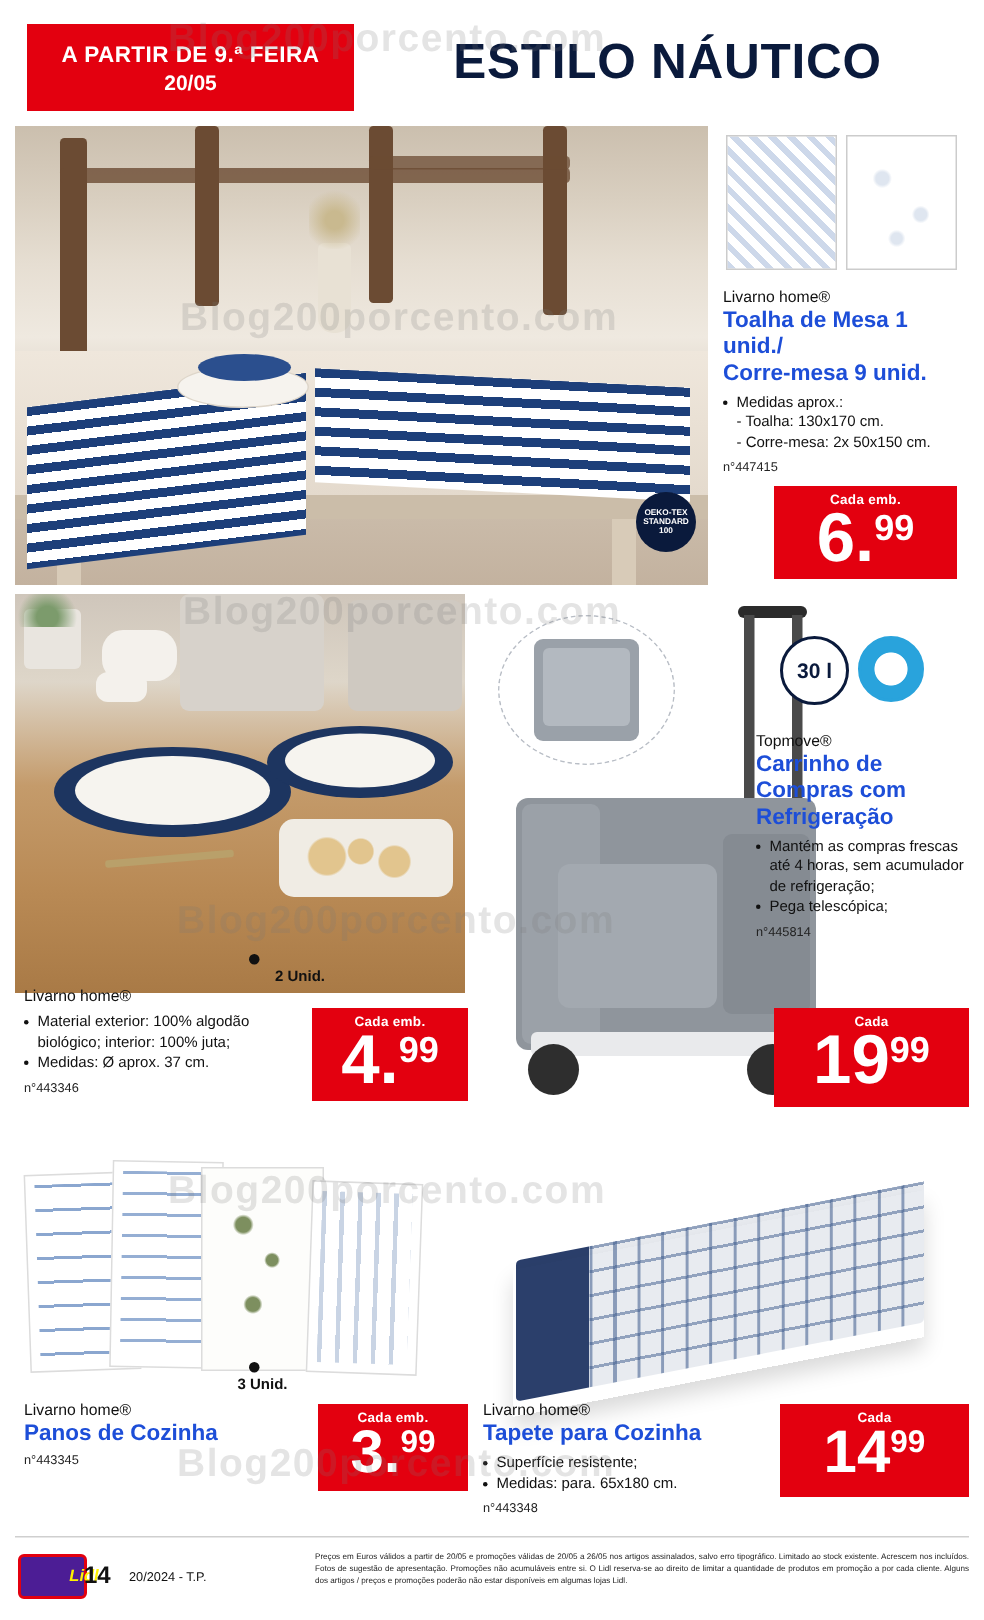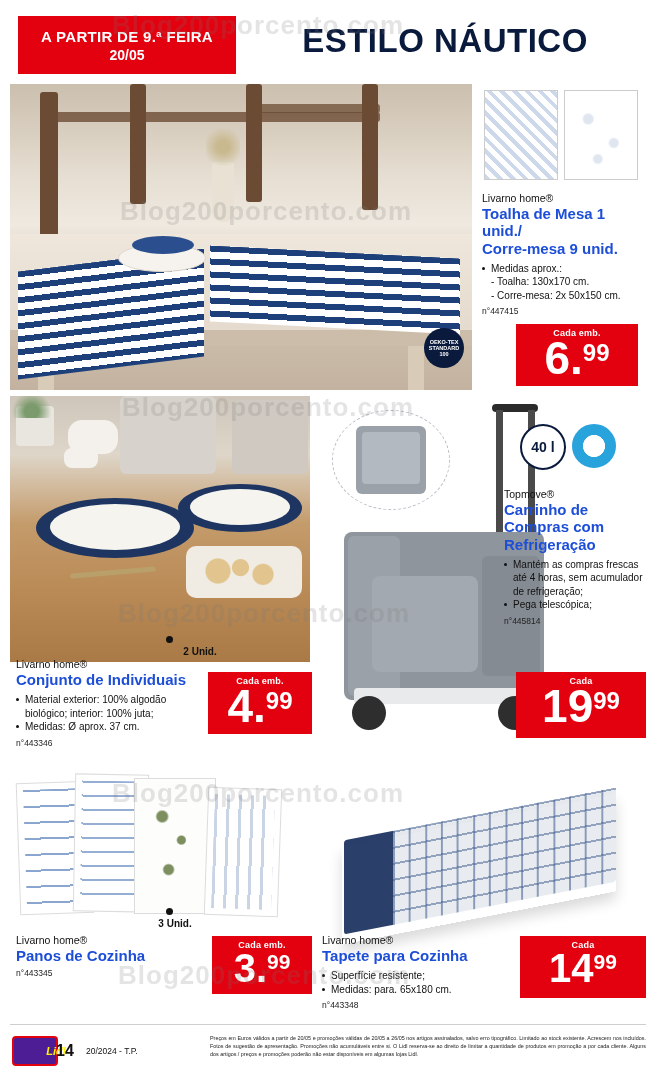--- a/index.html
+++ b/index.html
@@ -232,21 +232,20 @@
     <div style="position:absolute;left:190px;top:158px;width:90px;height:34px;background:radial-gradient(circle at 20% 50%, #e2c58e 0 16%, rgba(0,0,0,0) 18%),radial-gradient(circle at 45% 40%, #e2c58e 0 15%, rgba(0,0,0,0) 17%),radial-gradient(circle at 70% 60%, #e2c58e 0 15%, rgba(0,0,0,0) 17%);"></div>
 
     <div style="position:absolute;left:60px;top:174px;width:86px;height:5px;background:#b9a06a;transform:rotate(-5deg);border-radius:2px;"></div>
   </div>
 
   <div style="position:absolute;left:166px;top:636px;" class="dot-marker"></div>
   <div style="position:absolute;left:160px;top:646px;width:80px;text-align:center;" class="unit-badge">2 Unid.</div>
 
   <div style="position:absolute;left:16px;top:658px;width:190px;">
     <div class="brand">Livarno home®</div>
-    <div class="pname">Conjunto de Individuais</div>
     <ul class="bullets">
       <li>Material exterior: 100% algodão biológico; interior: 100% juta;</li>
       <li>Medidas: Ø aprox. 37 cm.</li>
     </ul>
     <div class="art">n°443346</div>
   </div>
 
   <div class="price-box pb-big" style="left:208px;top:672px;width:104px;height:62px;">
     <div class="cada">Cada emb.</div>
     <div class="price-row">
@@ -268,21 +267,21 @@
 
     <div style="position:absolute;left:28px;top:136px;width:200px;height:168px;background:#8f959c;border-radius:8px;"></div>
     <div style="position:absolute;left:32px;top:140px;width:52px;height:160px;background:#9ba1a8;border-radius:6px;"></div>
     <div style="position:absolute;left:56px;top:180px;width:106px;height:96px;background:#a3a9b0;border-radius:8px;"></div>
     <div style="position:absolute;left:166px;top:160px;width:58px;height:120px;background:#858b92;border-radius:6px;"></div>
     <div style="position:absolute;left:38px;top:292px;width:182px;height:16px;background:#e9eaec;border-radius:4px;"></div>
 
     <div style="position:absolute;left:36px;top:300px;width:34px;height:34px;border-radius:50%;background:#2e2e2e;"></div>
     <div style="position:absolute;left:182px;top:300px;width:34px;height:34px;border-radius:50%;background:#2e2e2e;"></div>
 
-    <div class="litre-badge" style="left:204px;top:28px;">40 l</div>
+    <div class="litre-badge" style="left:204px;top:28px;">30 l</div>
     <div class="cool-badge" style="left:256px;top:28px;">❄</div>
   </div>
 
   <div style="position:absolute;left:504px;top:488px;width:142px;">
     <div class="brand">Topmove®</div>
     <div class="pname">
       <span>Carrinho de</span><br>
       <span>Compras com</span><br>
       <span>Refrigeração</span>
     </div>

